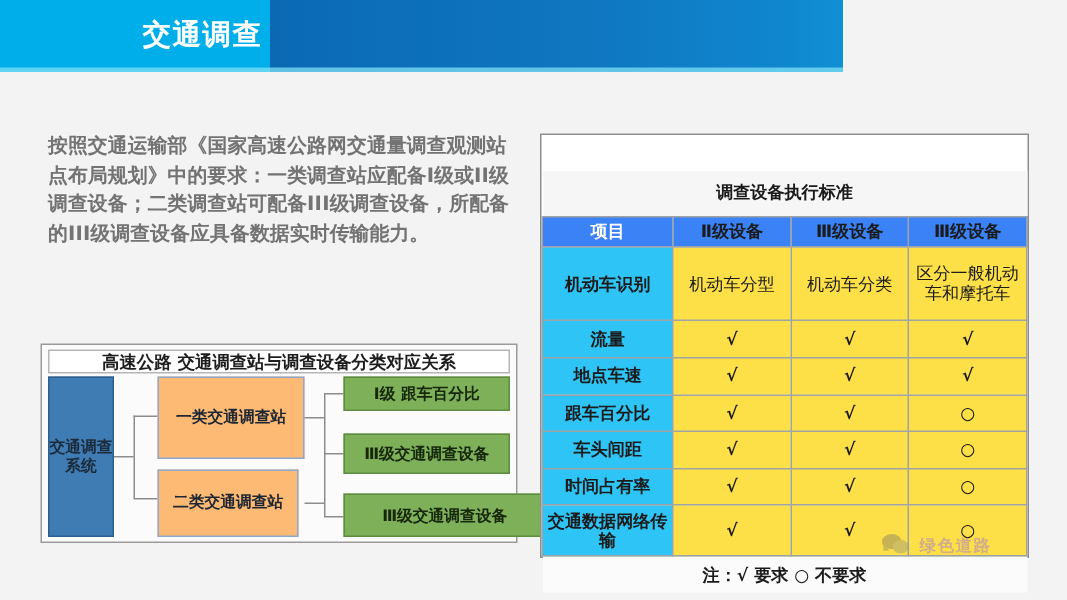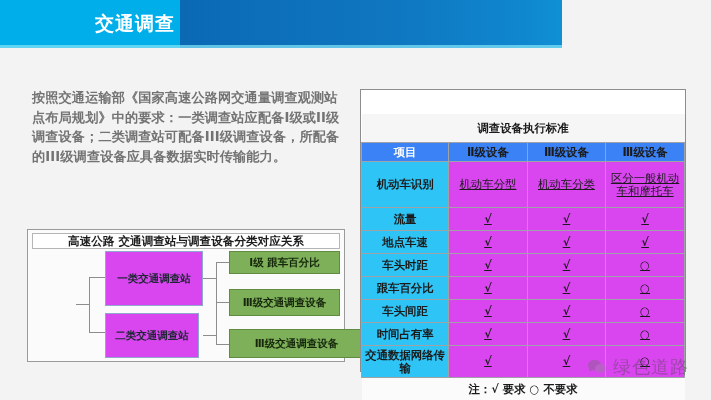--- a/index.html
+++ b/index.html
@@ -53,21 +53,21 @@
   .dg-title{position:absolute;left:4px;top:3px;width:308px;height:16px;
     background:#ffffff;border:1px solid #b5b5b5;box-sizing:border-box;
     font-size:11.6px;font-weight:bold;color:#1d1d1d;text-align:center;line-height:14px;
     white-space:nowrap;}
   .dg-body{position:absolute;left:4px;top:21px;width:308px;height:107px;}
 
   .bx{position:absolute;box-sizing:border-box;display:flex;align-items:center;
     justify-content:center;text-align:center;font-weight:bold;}
   .bx-root{left:0;top:0;width:44px;height:107px;background:#3f7cb4;border:1px solid #2f5f8d;
     font-size:10.5px;color:#1c2b3a;line-height:13px;}
-  .bx-mid{background:#d946ef;border:1px solid #8fa8cd;font-size:10.5px;color:#1d2633;line-height:12.5px;}
+  .bx-mid{background:#fdba74;border:1px solid #8fa8cd;font-size:10.5px;color:#1d2633;line-height:12.5px;}
   .bx-m1{left:73px;top:0;width:98px;height:55px;}
   .bx-m2{left:73px;top:62px;width:94px;height:45px;}
   .bx-leaf{background:#7eb05a;border:1px solid #5f8c41;font-size:10.5px;color:#16270c;}
   .bx-l1{left:197px;top:0;width:111px;height:23px;}
   .bx-l2{left:197px;top:38px;width:111px;height:27px;}
   .bx-l3{left:197px;top:78px;width:135px;height:29px;}
 
   .conn{position:absolute;background:#8d8d8d;}
   .cn-v1{left:57px;top:26px;width:1px;height:55px;}
   .cn-h0{left:44px;top:53px;width:13px;height:1px;}
@@ -84,37 +84,37 @@
   .tblwrap{position:absolute;left:360px;top:89px;width:326px;height:283px;
     border:1px solid #8d8d8d;box-sizing:border-box;background:#fff;}
   table.std{width:100%;height:100%;border-collapse:collapse;table-layout:fixed;margin-top:24px;}
   table.std td{border:1px solid #9fa3a6;text-align:center;vertical-align:middle;
     font-size:11.4px;color:#1b1b1b;padding:0 1px;line-height:13px;}
   .t-title{background:#f6f6f6;font-weight:bold;font-size:12.6px;color:#2a2a2a;height:28px;
     border-left:none!important;border-right:none!important;border-top:none!important;}
   .t-hdr td{background:#3b82f6;color:#ffffff;font-weight:bold;height:18px;font-size:11.4px;}
   .t-hdr td.hd-first{color:#ffffff;}
   .c-item{background:#2ec4f5;font-weight:bold;color:#18323f;}
-  .c-val{background:#d946ef;text-decoration:underline;}
+  .c-val{background:#fde047;}
   .mark{font-size:15px;font-weight:bold;color:#3a3a3a;font-family:"DejaVu Sans",sans-serif;}
   .t-note td{background:#fbfbfb;text-align:left;font-weight:bold;font-size:12px;
     color:#1b1b1b;padding-left:10px;height:22px;border-left:none!important;
     border-right:none!important;border-bottom:none!important;}
 
   
   .wm{position:absolute;left:588px;top:355px;display:flex;align-items:center;gap:5px;
     opacity:.38;}
   .wm-ico{width:20px;height:16px;position:relative;}
   .wm-ico .b1{position:absolute;left:0;top:1px;width:13px;height:10px;background:#6b6b6b;
     border-radius:50% 50% 45% 45%;}
   .wm-ico .b2{position:absolute;left:7px;top:5px;width:11px;height:9px;background:#8a8a8a;
     border-radius:50%;}
   .wm-ico .t1{position:absolute;left:1px;top:9px;width:0;height:0;
     border-left:4px solid #6b6b6b;border-top:3px solid transparent;}
-  .wm-txt{font-size:18px;font-weight:normal;color:#404040;letter-spacing:1px;
+  .wm-txt{font-size:11px;font-weight:bold;color:#8b5cf6;letter-spacing:1px;
     font-family:"DejaVu Serif","Liberation Serif",serif;}
 </style>
 </head>
 <body>
 
 <div class="slide">
 
   <div class="header">
     <div class="hdr-cyan"></div>
     <div class="hdr-blue"></div>
@@ -133,20 +133,21 @@
     <div class="hdr-edge"></div>
     <div class="hdr-title">交通调查</div>
   </div>
 
   <div class="para">按照交通运输部《国家高速公路网交通量调查观测站点布局规划》中的要求：一类调查站应配备I级或II级调查设备；二类调查站可配备III级调查设备，所配备的III级调查设备应具备数据实时传输能力。</div>
 
   <div class="diagram">
     <div class="dg-title">高速公路 交通调查站与调查设备分类对应关系</div>
     <div class="dg-body">
 
+      <div class="bx bx-root">交通调查系统</div>
 
       <div class="conn cn-h0"></div>
       <div class="conn cn-v1"></div>
       <div class="conn cn-h1"></div>
       <div class="conn cn-h2"></div>
 
       <div class="bx bx-mid bx-m1">一类交通调查站</div>
       <div class="bx bx-mid bx-m2">二类交通调查站</div>
 
       <div class="conn cn-h3"></div>
@@ -193,26 +194,20 @@
           <td class="c-val mark">√</td>
           <td class="c-val mark">√</td>
         </tr>
         <tr style="height:23px">
           <td class="c-item">地点车速</td>
           <td class="c-val mark">√</td>
           <td class="c-val mark">√</td>
           <td class="c-val mark">√</td>
         </tr>
         <tr style="height:23px">
-          <td class="c-item">车头时距</td>
-          <td class="c-val mark">√</td>
-          <td class="c-val mark">√</td>
-          <td class="c-val mark">○</td>
-        </tr>
-        <tr style="height:23px">
           <td class="c-item">跟车百分比</td>
           <td class="c-val mark">√</td>
           <td class="c-val mark">√</td>
           <td class="c-val mark">○</td>
         </tr>
         <tr style="height:23px">
           <td class="c-item">车头间距</td>
           <td class="c-val mark">√</td>
           <td class="c-val mark">√</td>
           <td class="c-val mark">○</td>

